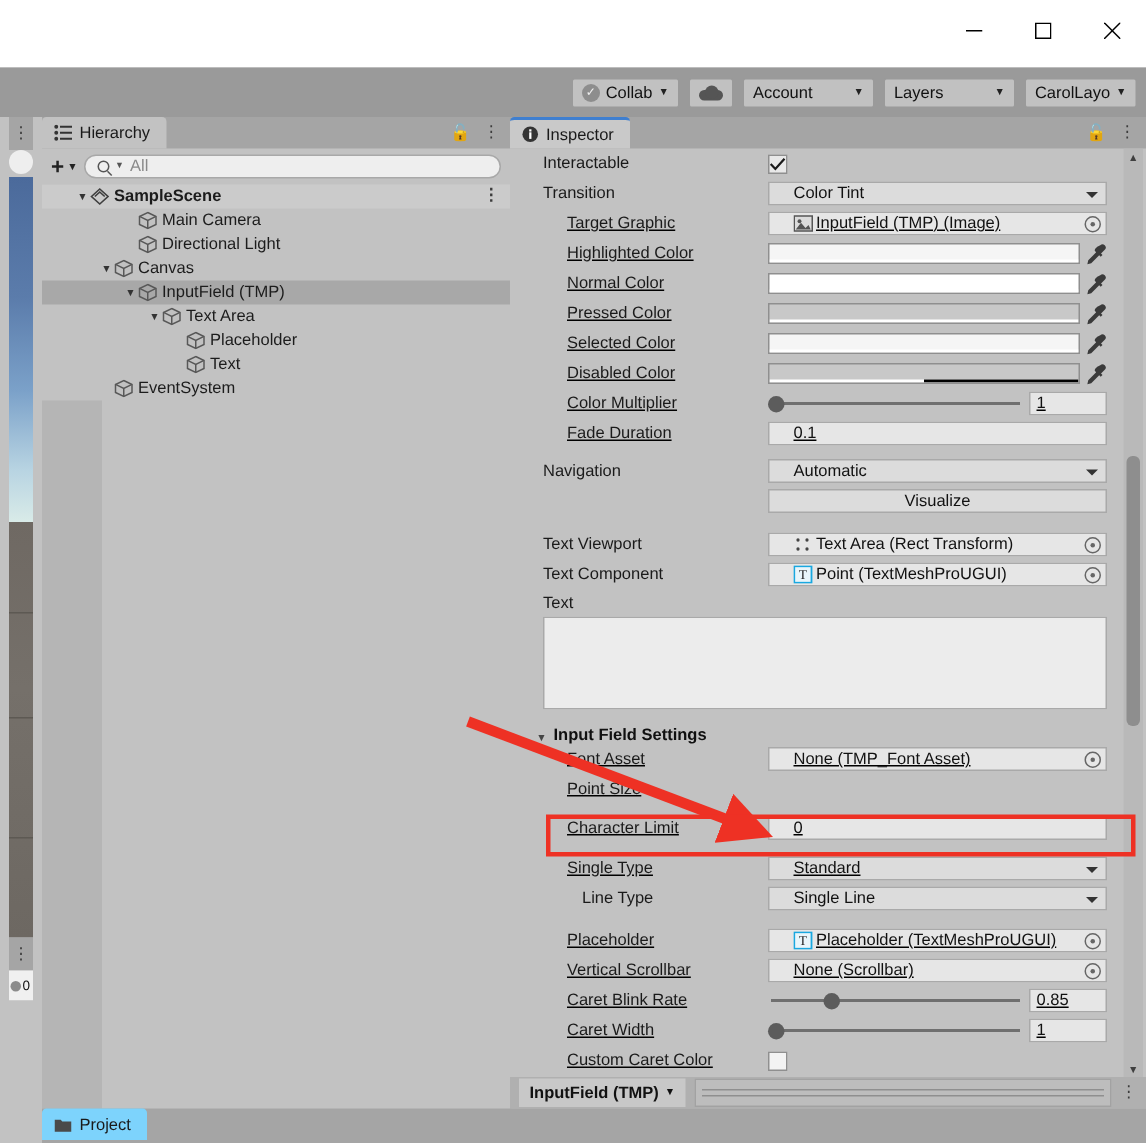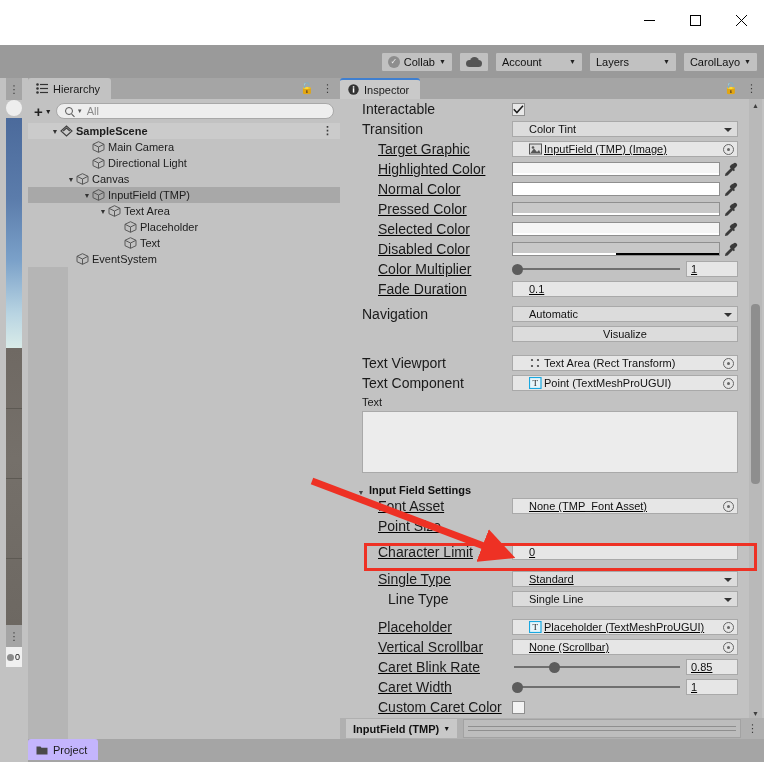--- a/index.html
+++ b/index.html
@@ -130,21 +130,21 @@
     position:absolute; left:340px; top:78px; width:424px; height:661px;
     background:#c2c2c2;
   }
   .insp .panel-tab { background:#c9c9c9; border-top:2px solid #3f7fd0; }
   .insp-body { position:relative; height:620px; overflow:hidden; }
   .row {
     display:flex; align-items:center; height:20px; padding-left:22px; padding-right:26px;
   }
   .row.i2 { padding-left:38px;text-decoration:underline; }
   .row.i3 { padding-left:48px; }
-  .lbl { width:150px; font-size:14px; color:#1a1a1a; flex:none; }
+  .lbl { width:150px; font-size:11px; color:#1a1a1a; flex:none; }
   .row.i2 .lbl { width:134px; }
   .row.i3 .lbl { width:124px; }
   .fld {
     flex:1; height:16px; background:#e6e6e6; border:1px solid #a9a9a9;
     display:flex; align-items:center; padding:0 16px; font-size:11px; color:#111;
   }
   .fld.drop { position:relative; padding-right:16px; background:#dcdcdc; }
   .fld.drop::after {
     content:""; position:absolute; right:5px; top:6px;
     border-left:4px solid transparent; border-right:4px solid transparent;
@@ -214,21 +214,21 @@
   .ft-rail { flex:1; height:19px; background:#bdbdbd; border:1px solid #a2a2a2; position:relative; }
   .ft-rail::before, .ft-rail::after {
     content:""; position:absolute; left:4px; right:4px; height:1px; background:#8f8f8f;
   }
   .ft-rail::before{ top:6px; } .ft-rail::after{ top:10px; }
 
   
   .project {
     position:absolute; left:28px; top:739px; width:736px; height:23px; background:#a5a5a5;
   }
-  .project .panel-tab { background:#c4b5fd; height:21px; }
+  .project .panel-tab { background:#7dd3fc; height:21px; }
   .folder-ico { width:12px;height:10px; flex:none; }
   .hier-insp-gap { position:absolute; left:340px; top:78px; width:1px; height:661px; background:#9a9a9a; }
 
   
   .anno { position:absolute; left:0; top:0; width:764px; height:762px; pointer-events:none; }
   .anno-box {
     position:absolute; left:364px; top:543px; width:393px; height:28px;
     border:3px solid #ee3124;
   }
 </style>

